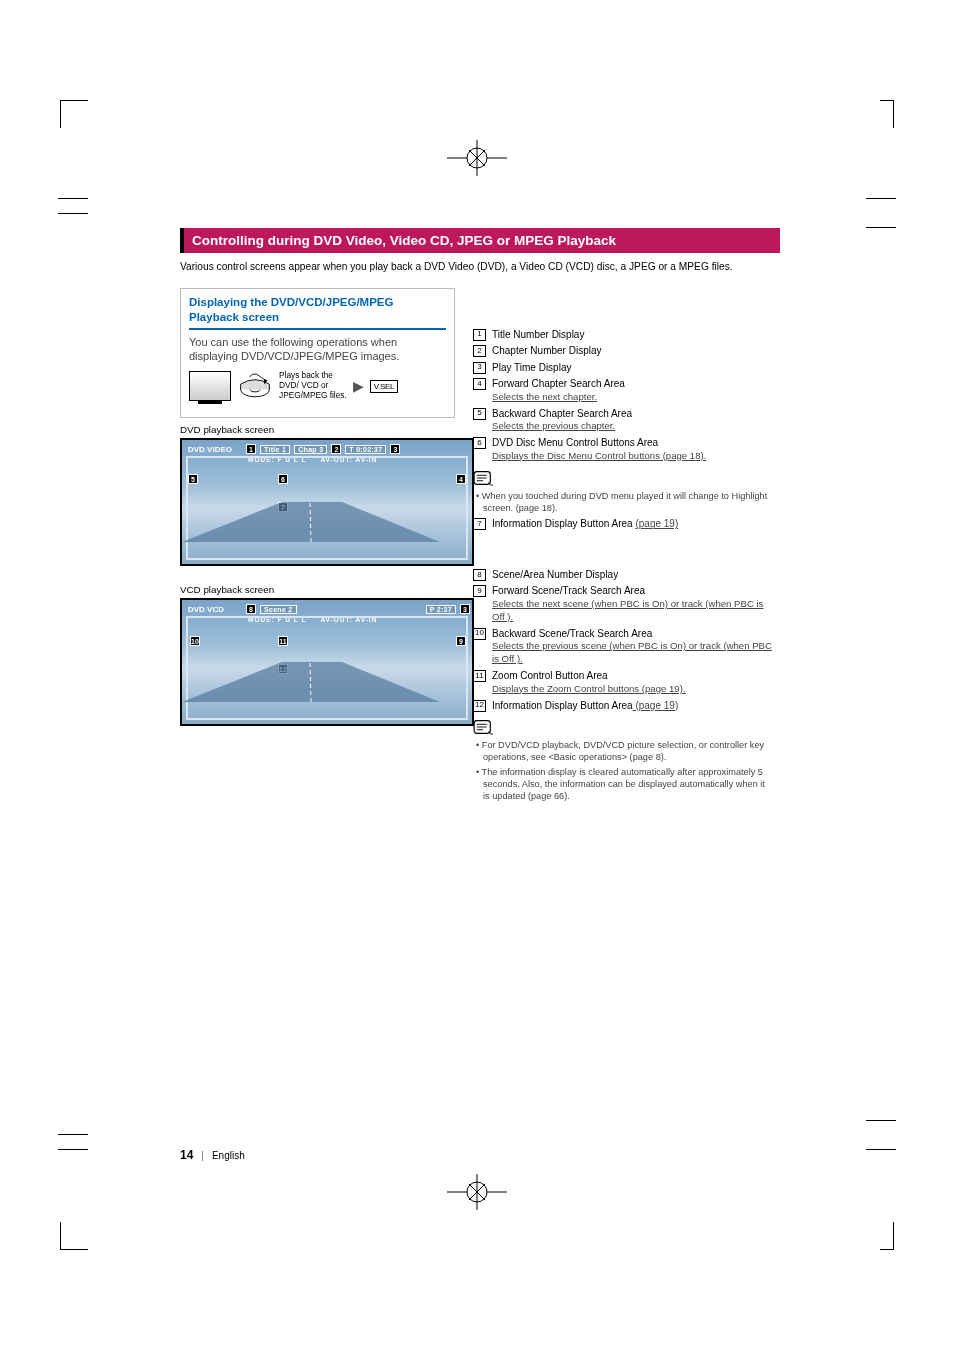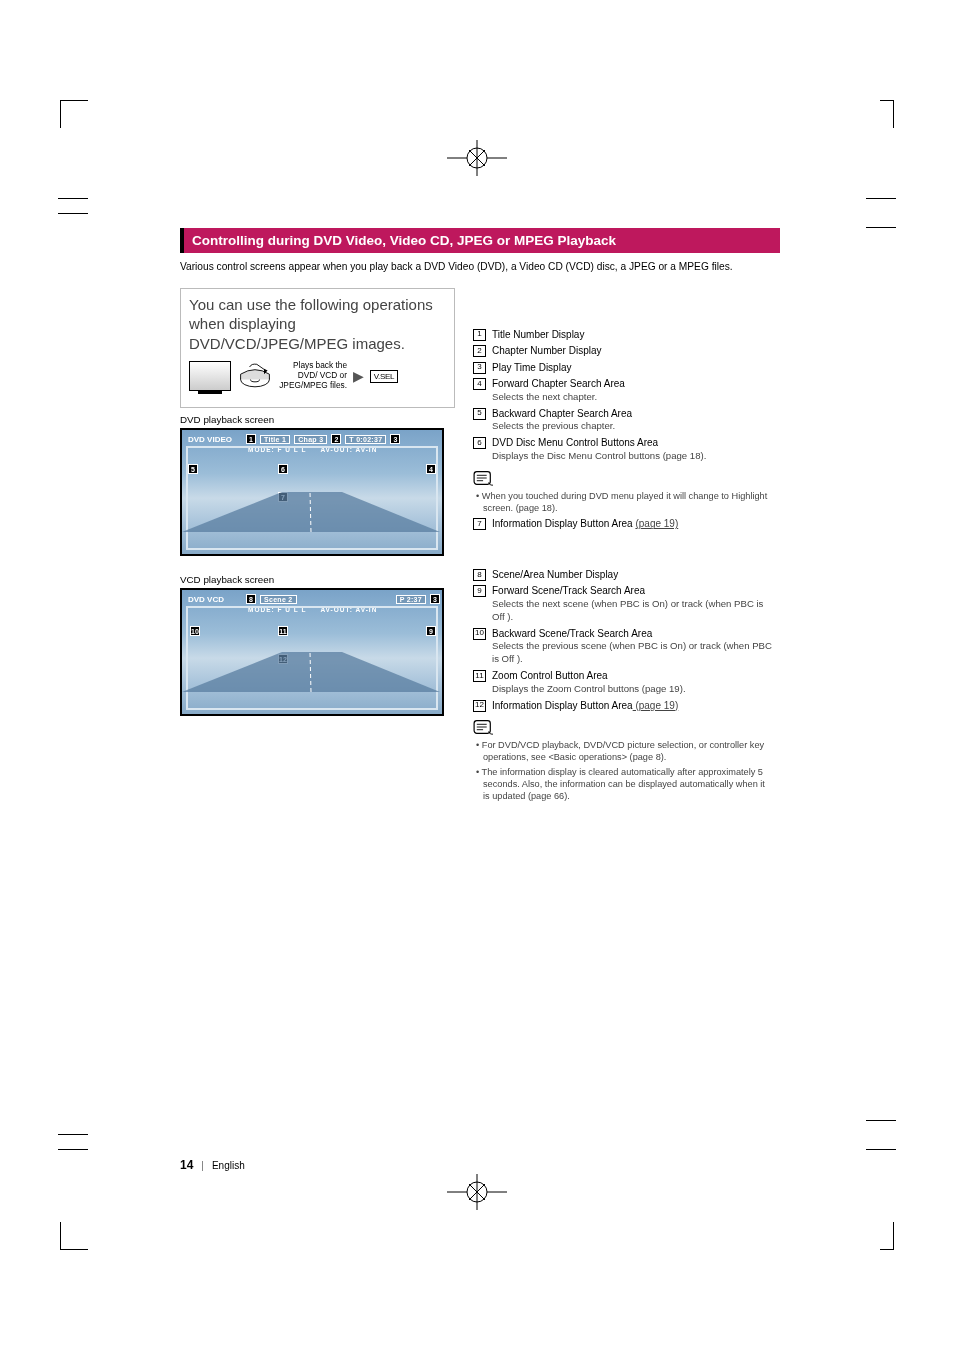--- a/index.html
+++ b/index.html
@@ -73,31 +73,30 @@
   .box-title {
     color: #0066b3;
     font-weight: bold;
     font-size: 11.5px;
     line-height: 1.3;
     border-bottom: 2px solid #0066b3;
     padding-bottom: 3px;
     margin-bottom: 5px;
   }
   .box-text {
-    font-size: 15px;
+    font-size: 11px;
     line-height: 1.3;
     color: #444;
     margin-bottom: 8px;
   }
   .media-row {
     display: flex;
     align-items: center;
     gap: 6px;
     margin-bottom: 6px;
-    text-align: right;
   }
   .tv-icon {
     width: 42px; height: 30px;
     border: 1.5px solid #000;
     background: linear-gradient(#fff,#ccc);
     position: relative;
   }
   .tv-icon::after {
     content:""; position:absolute; bottom:-4px; left:8px; right:8px; height:3px; background:#000;
   }
@@ -119,21 +118,21 @@
     padding: 1px 3px;
     font-size: 8px;
     font-weight: normal;
     letter-spacing: -0.3px;
   }
   .sub-label {
     font-size: 9.8px;
     margin: 6px 0 3px 0;
   }
   .screen {
-    width: 264px;
+    width: 294px;
     height: 128px;
     border: 2px solid #000;
     background: linear-gradient(180deg,#7aa3c8 0%, #9bbdd8 35%, #c8dae8 55%, #a9c4db 75%, #88abc9 100%);
     position: relative;
     overflow: hidden;
     margin-bottom: 10px;
   }
   .screen .inner {
     position:absolute; inset:16px 4px 4px 4px; border:2px solid #d9e6f0;
   }
@@ -172,40 +171,40 @@
     border: 1px solid #000;
     font-size: 8px;
     width: 13px; height: 12px;
     display: inline-flex; align-items: center; justify-content: center;
     margin-right: 6px;
     flex-shrink: 0;
     margin-top:1px;
   }
   .item-body { flex: 1; }
   .item-title { }
-  .item-desc { color: #444; font-size: 9.6px; }
+  .item-desc { color: #444; font-size: 9.6px; text-decoration: underline; }
   .page-ref { color: #444; text-decoration: underline; }
   .note-icon {
     width: 22px; height: 18px;
     margin: 6px 0 4px 0;
   }
   .note-icon svg { width:100%; height:100%; }
   .bullet {
     font-size: 9.2px;
     color: #444;
     line-height: 1.3;
     padding-left: 10px;
     text-indent: -7px;
     margin-bottom: 3px;
   }
   .bullet::before { content: "• "; }
   .footer {
     position: absolute;
     left: 180px;
-    bottom: 178px;
+    bottom: 188px;
     font-size: 10px;
   }
   .footer .pg {
     font-weight: bold; font-size: 12px;
   }
   .footer .sep {
     display:inline-block; border-left:1px solid #888; height:10px; margin:0 6px; vertical-align:middle;
   }
   .road {
     position:absolute; left:0; right:0; bottom:22px; height:40px;
@@ -239,20 +238,21 @@
 
 <div class="page">
 
   <div class="section-header">Controlling during DVD Video, Video CD, JPEG or MPEG Playback</div>
 
   <div class="intro">Various control screens appear when you play back a DVD Video (DVD), a Video CD (VCD) disc, a JPEG or a MPEG files.</div>
 
   <div class="columns">
     <div class="col-left">
       <div class="box">
+        <div class="box-title">Displaying the DVD/VCD/JPEG/MPEG Playback screen</div>
         <div class="box-text">You can use the following operations when displaying DVD/VCD/JPEG/MPEG images.</div>
         <div class="media-row">
           <div class="tv-icon"></div>
           <div class="disc-icon">
             <svg viewBox="0 0 40 32">
                 <ellipse cx="20" cy="20" rx="16" ry="8" fill="#fff" stroke="#000"></ellipse>
                 <ellipse cx="20" cy="20" rx="5" ry="2.5" fill="none" stroke="#000"></ellipse>
                 <path d="M4 20 L4 14 Q20 4 36 14 L36 20" fill="#ddd" stroke="#000"></path>
                 <path d="M14 6 Q16 2 22 3 L32 10" fill="none" stroke="#000"></path>
                 <path d="M30 8 L34 10 L30 14 Z" fill="#000"></path>

